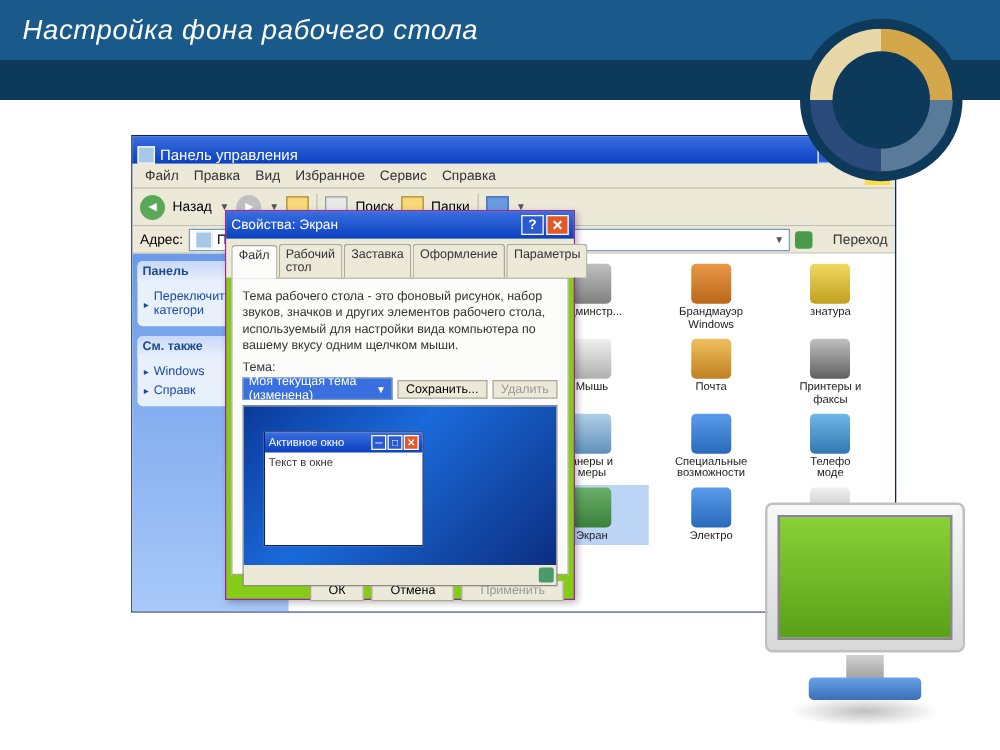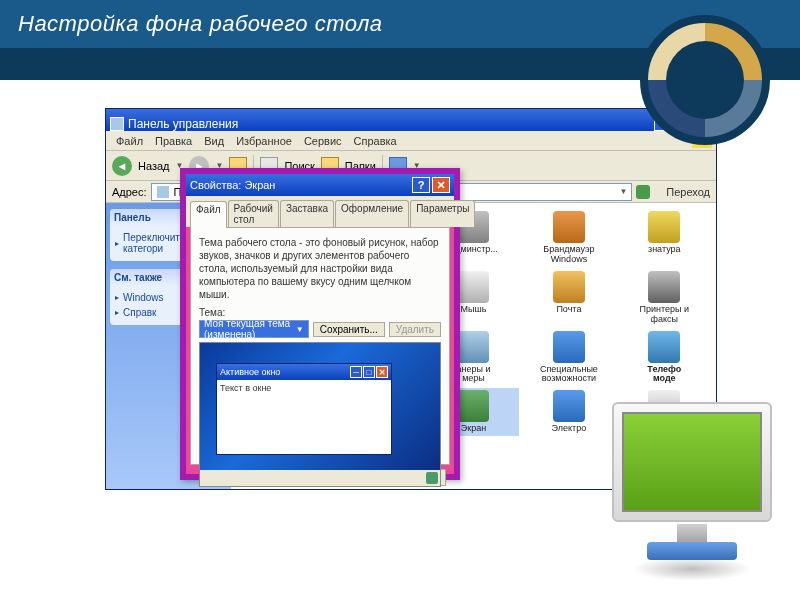--- a/index.html
+++ b/index.html
@@ -61,37 +61,37 @@
   .ico3{background:linear-gradient(#c0c0c0,#808080);} .ico4{background:linear-gradient(#e89848,#b86818);}
   .ico5{background:linear-gradient(#f0d860,#c0a020);} .ico6{background:linear-gradient(#8ad0ea,#3a90ba);}
   .ico7{background:linear-gradient(#d0d0d0,#909090);} .ico8{background:linear-gradient(#f0f0f0,#b0b0b0);}
   .ico9{background:linear-gradient(#f0c060,#c08020);} .ico10{background:linear-gradient(#c0c0c0,#606060);}
   .ico11{background:linear-gradient(#c0d0e8,#8098c0);} .ico12{background:linear-gradient(#f0d898,#c0a058);}
   .ico13{background:linear-gradient(#b0d0e8,#6090b8);} .ico14{background:linear-gradient(#5a9aea,#2a6aba);}
   .ico15{background:linear-gradient(#70b8e8,#3078b0);}
   .ico17{background:linear-gradient(#b0b0b0,#707070);} .ico18{background:linear-gradient(#6ab06a,#3a803a);}
 
   
-  .dlg { position:absolute; left:75px; top:60px; width:280px; height:312px; border:6px solid #a21caf; background:#ec4899; z-index:20; font-size:11px; box-shadow:2px 2px 6px rgba(0,0,0,0.3);}
+  .dlg { position:absolute; left:75px; top:60px; width:280px; height:312px; border:1px solid #a21caf; background:#84cc16; z-index:20; font-size:11px; box-shadow:2px 2px 6px rgba(0,0,0,0.3);}
   .dlg-title { height:22px; background:linear-gradient(#3a6fe0,#0a3fc0); color:#fff; display:flex; align-items:center; padding:0 4px;}
   .dlg-title .dlg-btns { margin-left:auto; display:flex; gap:2px;}
   .dlg-title .tbtn.help { background:#2a5bce; width:18px;}
   .tabs { display:flex; background:#ece9d8; padding:4px 4px 0 4px;}
   .tab { background:#ece9d8; border:1px solid #aca899; border-bottom:none; padding:2px 5px; font-size:10px; margin-right:1px; border-radius:3px 3px 0 0; cursor:pointer; color:#333;}
   .tab.active { background:#fcfcfa; position:relative; top:1px;}
   .tab-body { margin:0 4px 4px 4px; background:#fcfcfa; border:1px solid #aca899; height:238px; padding:8px; font-size:10px; color:#333;}
   .desc { font-size:10px; line-height:1.3; margin-bottom:6px;}
   .group-label { font-size:10px; margin-bottom:2px;}
   .theme-row { display:flex; gap:4px; align-items:center; margin-bottom:4px;}
   .theme-select { flex:1; background:#3a6fe0; color:#fff; border:1px solid #7a9ac0; height:18px; display:flex; align-items:center; padding:0 4px; font-size:10px;}
   .small-btn { background:#ece9d8; border:1px solid #aca899; padding:1px 6px; font-size:10px; cursor:pointer;text-align:right;}
   .small-btn.disabled { color:#999;}
   .preview-label { font-size:10px; margin:2px 0;}
   .preview { background:linear-gradient(135deg,#0a3a9a,#1a6ada 40%,#0a2a7a); height:145px; border:1px solid #888; position:relative;}
-  .mini-win { position:absolute; left:16px; top:20px; width:176px; height:92px; background:#fff; border:1px solid #0a246a;}
+  .mini-win { position:absolute; left:16px; top:20px; width:128px; height:92px; background:#fff; border:1px solid #0a246a;}
   .mini-title { height:16px; background:linear-gradient(#3a6fe0,#0a3fc0); color:#fff; font-size:9px; display:flex; align-items:center; padding:0 3px;}
   .mini-title .dlg-btns { margin-left:auto; display:flex; gap:1px;}
   .mini-title .tbtn { width:12px; height:12px; font-size:8px;}
   .mini-body { padding:3px; font-size:9px; color:#333;}
   .taskbar-mini { position:absolute; bottom:0; left:0; right:0; height:16px; background:#ece9d8; display:flex; justify-content:flex-end; padding:2px;}
   .recycle { width:12px; height:12px; background:#4a9a6a; border-radius:2px;}
 
   .dlg-buttons { display:flex; justify-content:flex-end; gap:6px; padding:0 8px 6px;}
   .dlg-buttons .small-btn { padding:2px 14px;}
 
@@ -240,21 +240,21 @@
             <div style="white-space: pre-line;">анеры и
 меры</div>
           </div>
           <div class="cp-item">
             <div class="ico ico14"></div>
             <div style="white-space: pre-line;">Специальные
 возможности</div>
           </div>
           <div class="cp-item">
             <div class="ico ico15"></div>
-            <div style="white-space: pre-line; font-weight: bold;">Телефо
+            <div style="white-space: pre-line;">Телефо
 моде</div>
           </div>
           <div class="cp-item">
             <div class="ico ico8"></div>
             <div style="white-space: pre-line;"></div>
           </div>
           <div class="cp-item">
             <div class="ico ico17"></div>
             <div style="white-space: pre-line;">рифты</div>
           </div>

